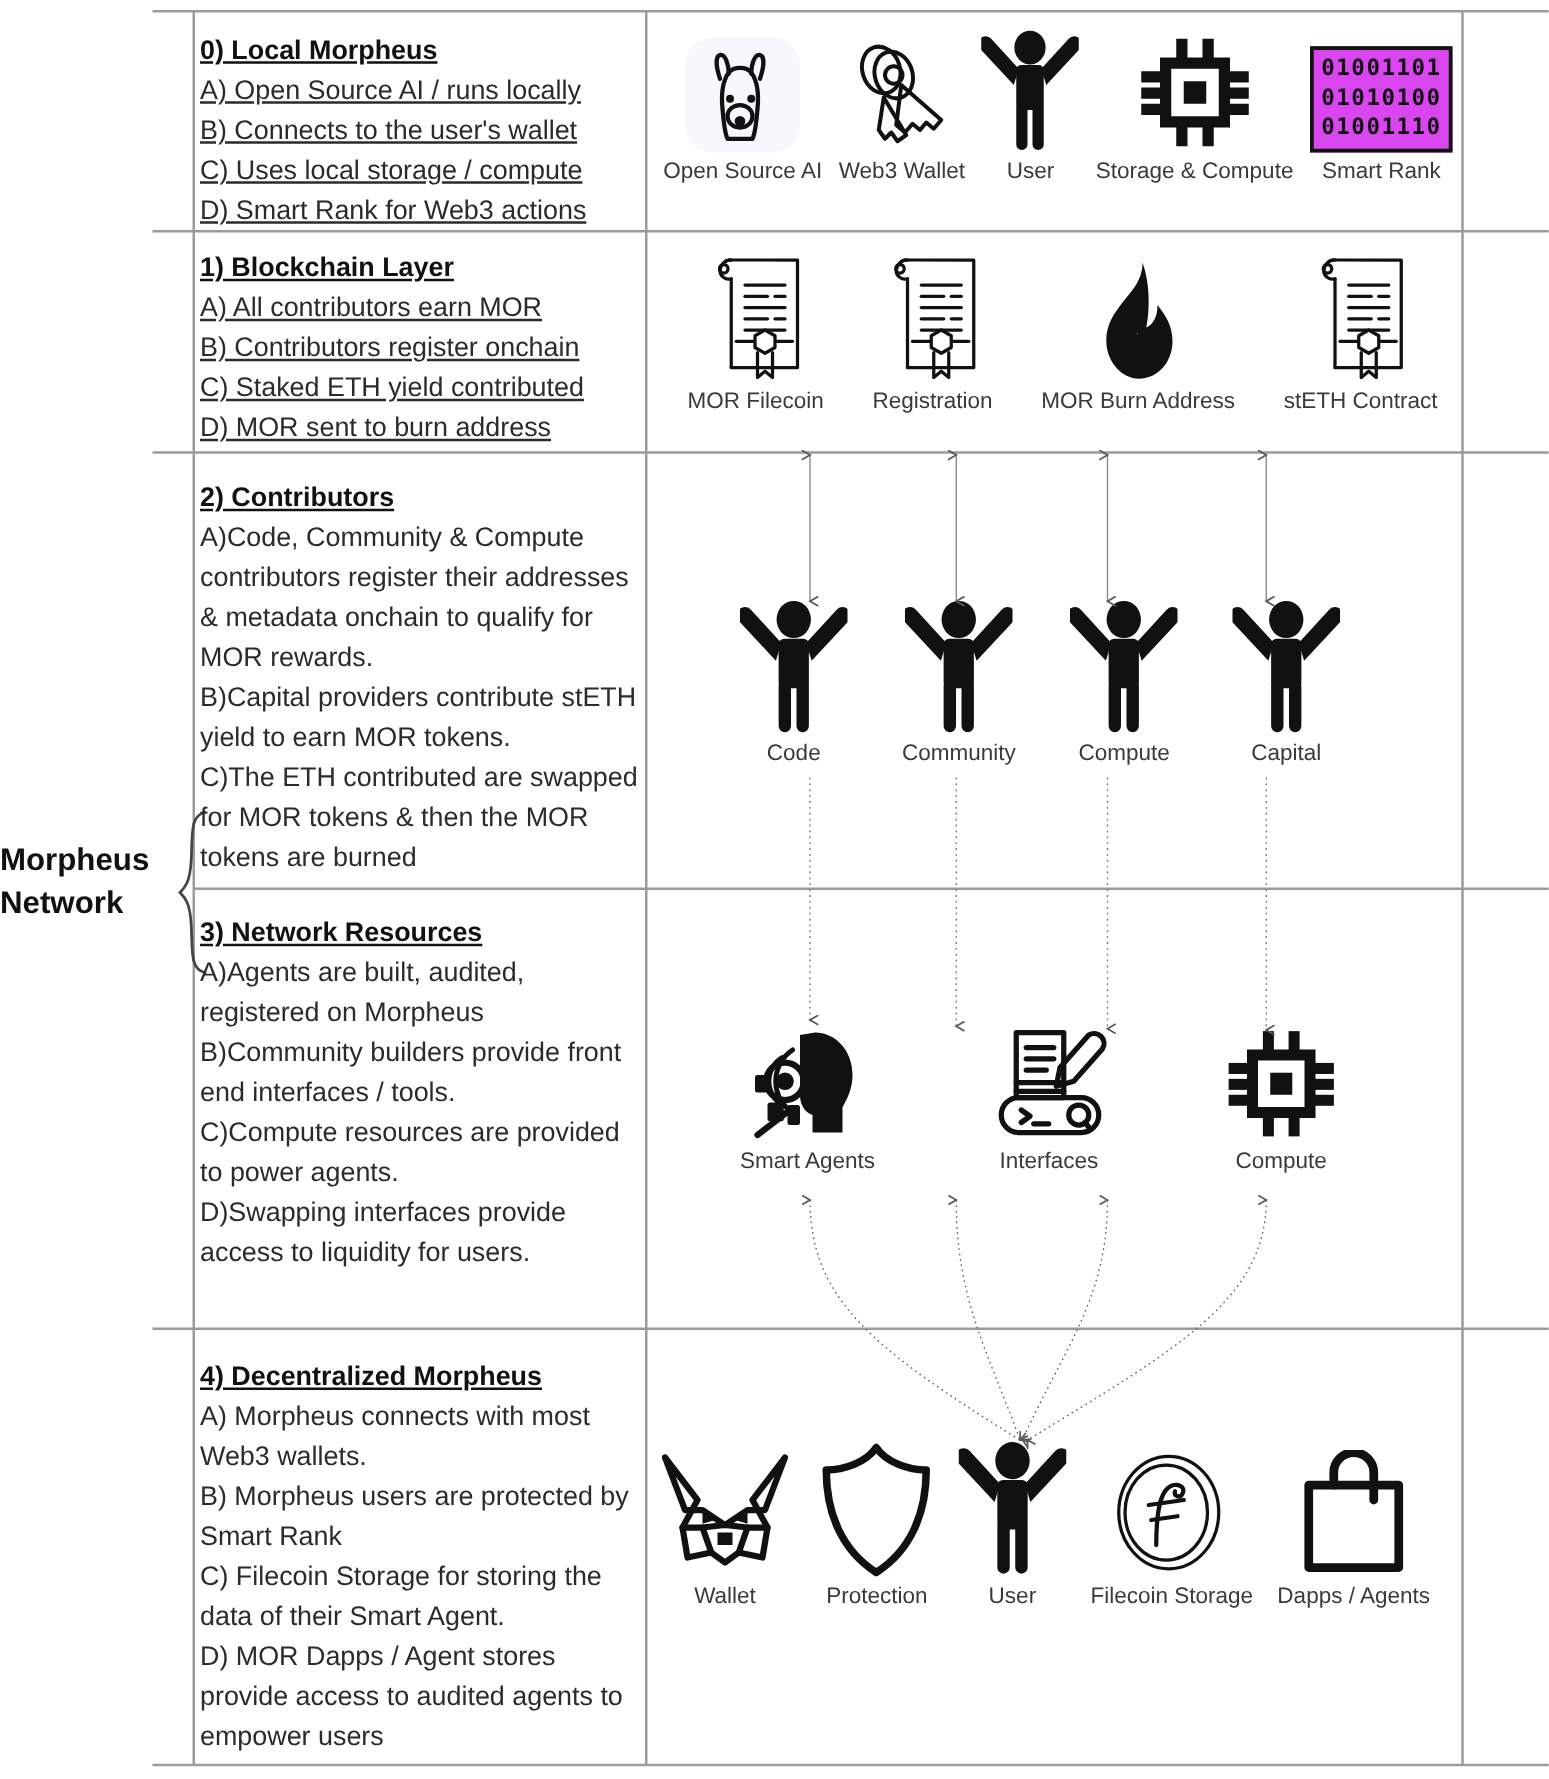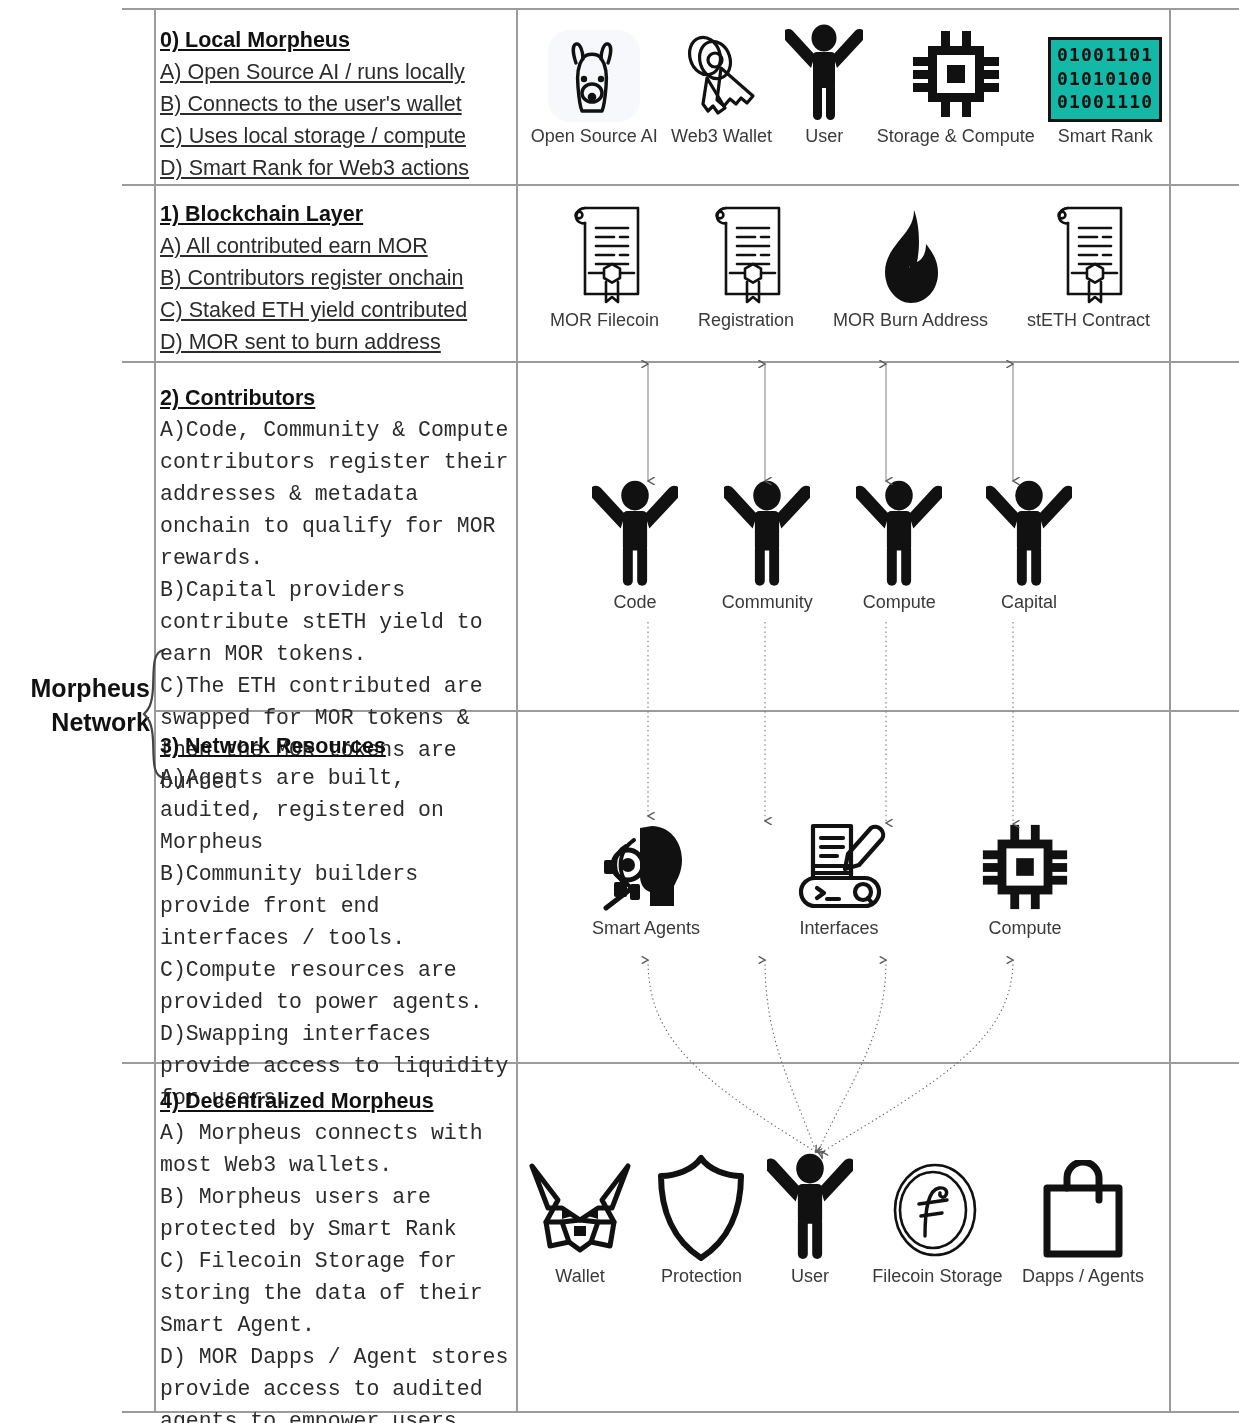--- a/index.html
+++ b/index.html
@@ -12,46 +12,46 @@
   }
   #root { position: relative; width: 1239px; height: 1423px; }
 
   
   .hline { position: absolute; height: 2px; background: #9b9b9b; }
   .vline { position: absolute; width: 2px; background: #9b9b9b; }
 
   
   .net-title {
     position: absolute; left: 0; width: 150px;
-    text-align: right;
+    text-align: left;
     font-size: 25px; font-weight: bold; line-height: 1.35;
     color: #111;
   }
   .brace { position: absolute; left: 142px; }
 
   
   .txtcell {
     position: absolute; left: 160px; width: 352px;
     font-size: 21.5px; line-height: 1.49; color: #2b2b2b;
   }
   .txtcell .hd { font-weight: bold; color: #111; }
   .txtcell .ln { white-space: nowrap; text-decoration: underline; }
-  .txtcell .wrap { white-space: normal; font-family: Liberation Mono, monospace; }
+  .txtcell .wrap { white-space: normal; }
 
   
   .iconrow { position: absolute; display: flex; align-items: flex-end; }
   .iconcell { display: flex; flex-direction: column; align-items: center; }
   .iconart { display: flex; align-items: flex-end; justify-content: center; }
   .iconlbl {
     font-size: 18px; color: #3a3a3a; margin-top: 5px;
     text-align: right; white-space: nowrap; line-height: 1.1;
   }
   .connlayer { position: absolute; left: 0; top: 0; pointer-events: none; }
   .binbox {
-    border: 3px solid #111; background: #14b8a6; padding: 3px 6px 5px 6px;
+    border: 3px solid #111; background: #d946ef; padding: 3px 6px 5px 6px;
     font-family: "DejaVu Sans Mono", monospace; font-weight: bold;
     font-size: 18px; line-height: 1.32; letter-spacing: 1.2px; color: #111;
   }
   .llamabg {
     background: #f6f8fb; border-radius: 22px;
     width: 92px; height: 92px; display:flex; align-items:center; justify-content:center;
   }
   .swapwrap { position: relative; }
   .swaptxt {
     position: absolute; left: 0; right: 0; top: 34px;
@@ -173,21 +173,21 @@
           <div>01010100</div>
           <div>01001110</div>
         </div>
       </div>
       <div class="iconlbl">Smart Rank</div>
     </div>
   </div>
 
   <div class="txtcell" style="top:198px;">
     <div class="hd ln">1) Blockchain Layer</div>
-    <div class="ln">A) All contributed earn MOR</div>
+    <div class="ln">A) All contributors earn MOR</div>
     <div class="ln">B) Contributors register onchain</div>
     <div class="ln">C) Staked ETH yield contributed</div>
     <div class="ln">D) MOR sent to burn address</div>
   </div>
 
   <div class="iconrow" style="left:550px; top:206px; width:600px; justify-content:space-between;">
 
     <div class="iconcell">
       <div class="iconart" style="height:100px;">
         <svg width="86" height="100" viewBox="0 0 86 100">

